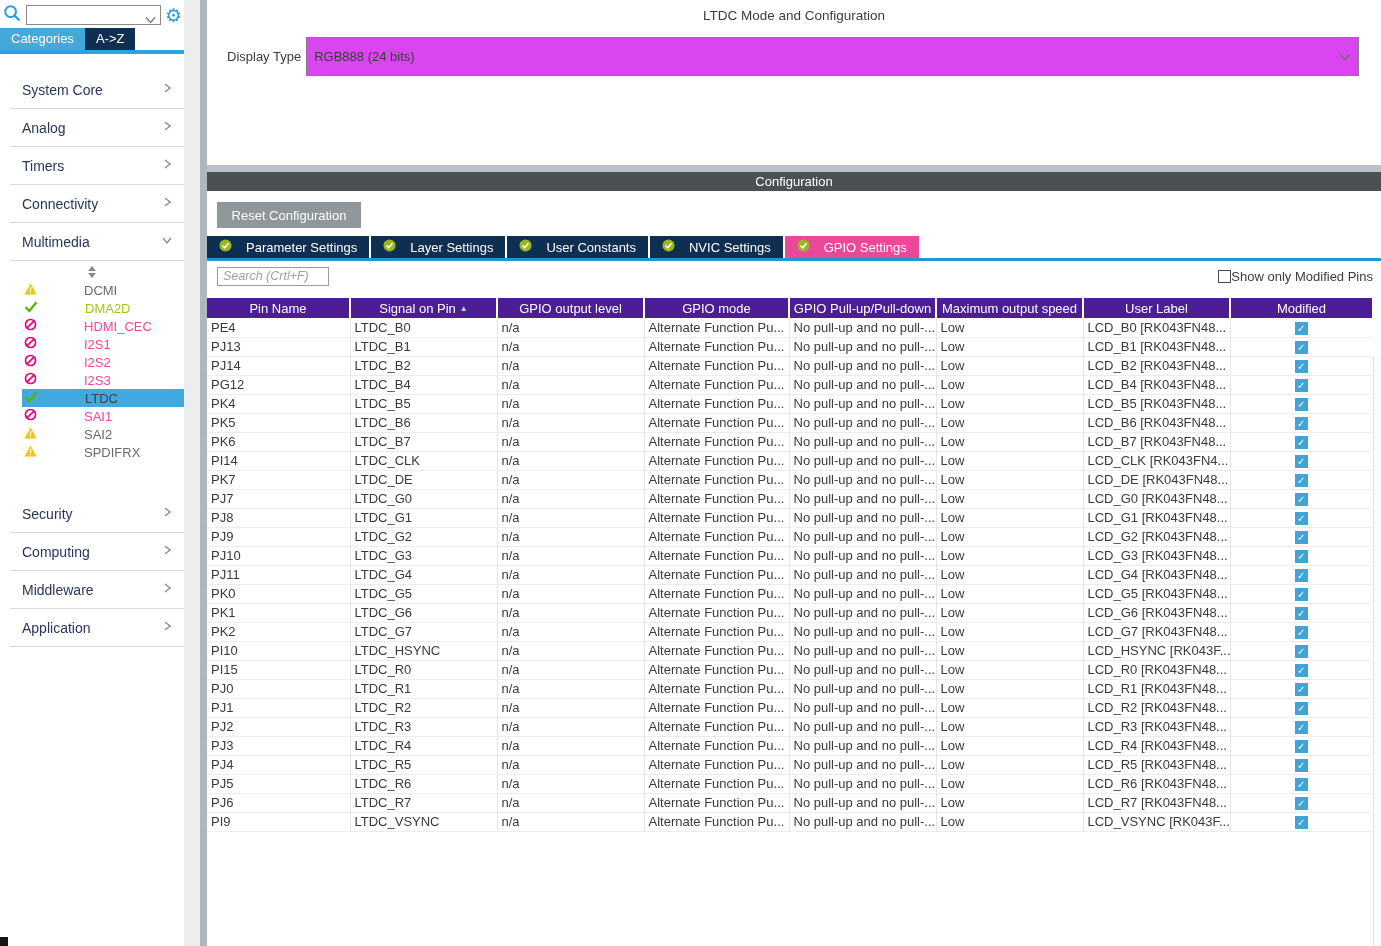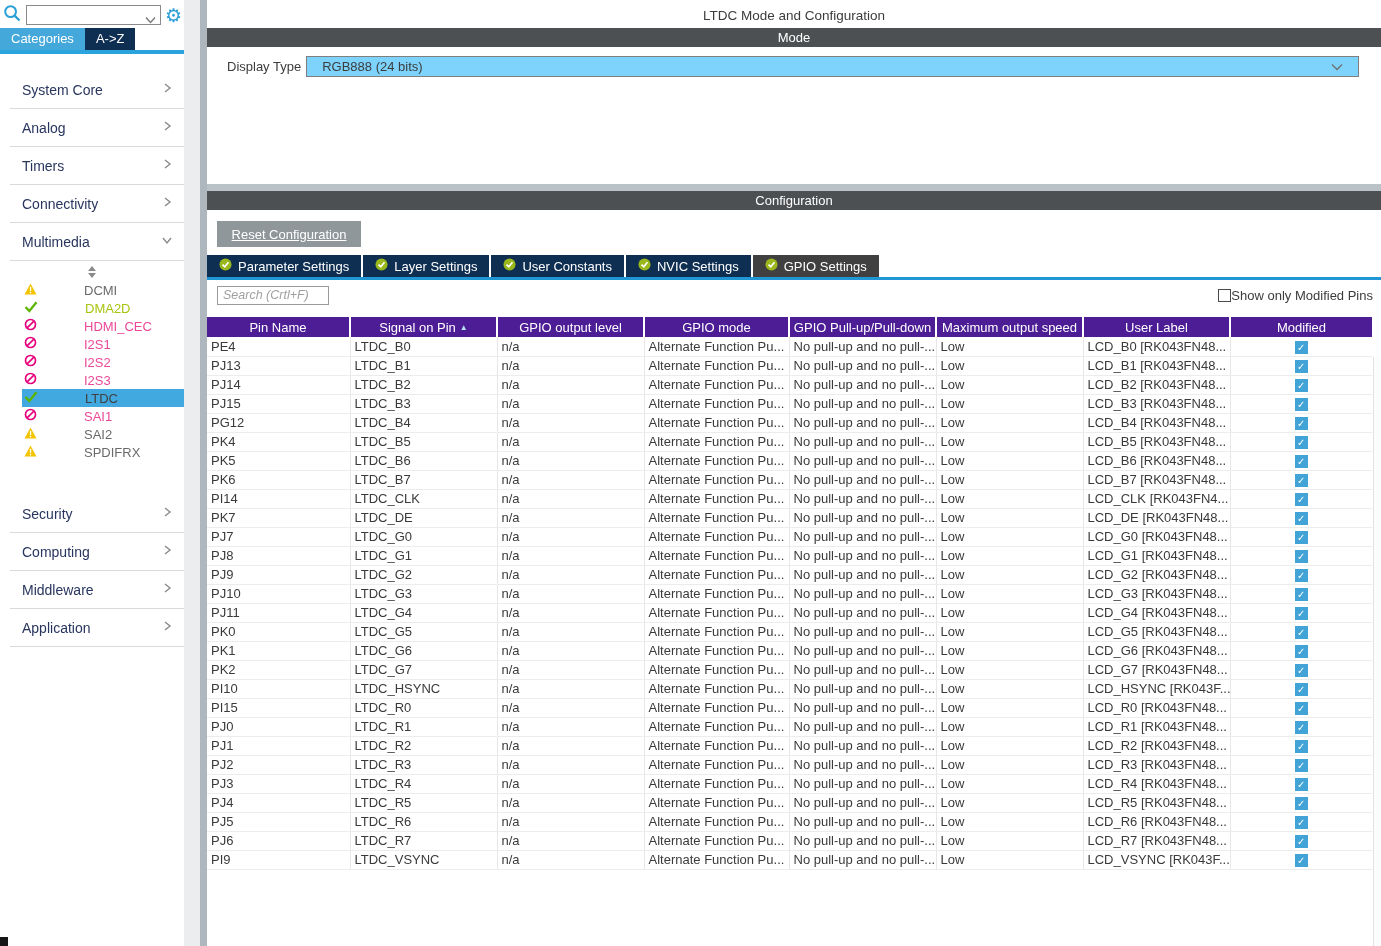--- a/index.html
+++ b/index.html
@@ -44,30 +44,30 @@
 
   .scroll-corner { position:absolute; left:0; bottom:0; width:8px; height:9px; background:#161616; }
 
   
   .main { flex:1; position:relative; background:#fff; }
   .main-title { height:28px; text-align:center; padding-top:8px; font-size:13.5px; color:#3c3c3c; }
   .dark-bar { height:19px; background:#4d5052; color:#fff; text-align:center; line-height:19px; font-size:13px; }
   .mode-body { height:137px; padding:9px 22px 0 20px; }
   .display-row { display:flex; align-items:center; }
   .display-label { margin-right:5px; white-space:nowrap; }
-  .select { flex:1; height:21px; border:1px solid #7f7f7f; display:flex; align-items:center; justify-content:space-between; padding:0 15px; cursor:pointer; background:#7dd3fc; }
+  .select { flex:1; height:39px; border:1px solid #7f7f7f; display:flex; align-items:center; justify-content:space-between; padding:0 7px; cursor:pointer; background:#d946ef; }
   .section-sep { height:7px; background:#b9c2c7; }
 
   .config-body { position:relative; }
   .reset-btn { margin:11px 0 0 10px; width:144px; height:26px; background:#8f979b; color:#fff; border:none; font-size:13px;
-               font-family:"Liberation Sans",sans-serif; cursor:pointer;text-decoration:underline; }
+               font-family:"Liberation Sans",sans-serif; cursor:pointer; }
   .tab-row { display:flex; gap:2px; margin-top:8px; }
-  .tab { height:22px; display:flex; align-items:center; gap:6px; padding:0 12px; color:#fff; font-size:13px; cursor:pointer; }
+  .tab { height:22px; display:flex; align-items:center; gap:14px; padding:0 12px; color:#fff; font-size:13px; cursor:pointer; }
   .tab.inactive { background:#0e2f52; }
-  .tab.active { background:#404040; }
+  .tab.active { background:#ec4899; }
   .tab-underline { height:3px; background:#2196d4; }
 
   .search-label { margin:15px 0 3px 10px; }
   .search-row { display:flex; justify-content:space-between; align-items:center; margin:5px 8px 0 10px; height:20px; }
   .search-input { width:112px; height:19px; border:1px solid #9a9a9a; padding:0 5px; font-size:12.5px; font-family:"Liberation Sans",sans-serif; }
   .search-input::placeholder { color:#a0a0a0; font-style:italic; }
   .show-mod { display:flex; align-items:center; cursor:pointer; }
   .cbx-empty { width:13px; height:13px; border:1px solid #4a4a4a; background:#fff; }
 
   table.gpio { margin-top:12px; border-collapse:collapse; table-layout:fixed; width:1165px; }
@@ -252,21 +252,20 @@
         </div>
       </div>
   </div>
 
   <div class="sidebar-scrolltrack"></div>
   <div class="v-divider"></div>
 
   <div class="main">
     <div class="main-title">LTDC Mode and Configuration</div>
 
-    <div class="dark-bar">Mode</div>
     <div class="mode-body">
       <div class="display-row">
         <span class="display-label">Display Type</span>
         <div class="select">
           <span>RGB888 (24 bits)</span>
           <span>
             <svg width="12" height="8" viewBox="0 0 12 8">
                 <polyline points="1,1.5 6,6.5 11,1.5" fill="none" stroke="#6e6e6e" stroke-width="1.3"></polyline>
               </svg>
           </span>
@@ -375,30 +374,20 @@
               <td>PJ14</td>
               <td>LTDC_B2</td>
               <td>n/a</td>
               <td>Alternate Function Pu...</td>
               <td>No pull-up and no pull-...</td>
               <td>Low</td>
               <td>LCD_B2 [RK043FN48...</td>
               <td><span class="cbx-checked">✓</span></td>
             </tr>
             <tr>
-              <td>PJ15</td>
-              <td>LTDC_B3</td>
-              <td>n/a</td>
-              <td>Alternate Function Pu...</td>
-              <td>No pull-up and no pull-...</td>
-              <td>Low</td>
-              <td>LCD_B3 [RK043FN48...</td>
-              <td><span class="cbx-checked">✓</span></td>
-            </tr>
-            <tr>
               <td>PG12</td>
               <td>LTDC_B4</td>
               <td>n/a</td>
               <td>Alternate Function Pu...</td>
               <td>No pull-up and no pull-...</td>
               <td>Low</td>
               <td>LCD_B4 [RK043FN48...</td>
               <td><span class="cbx-checked">✓</span></td>
             </tr>
             <tr>

